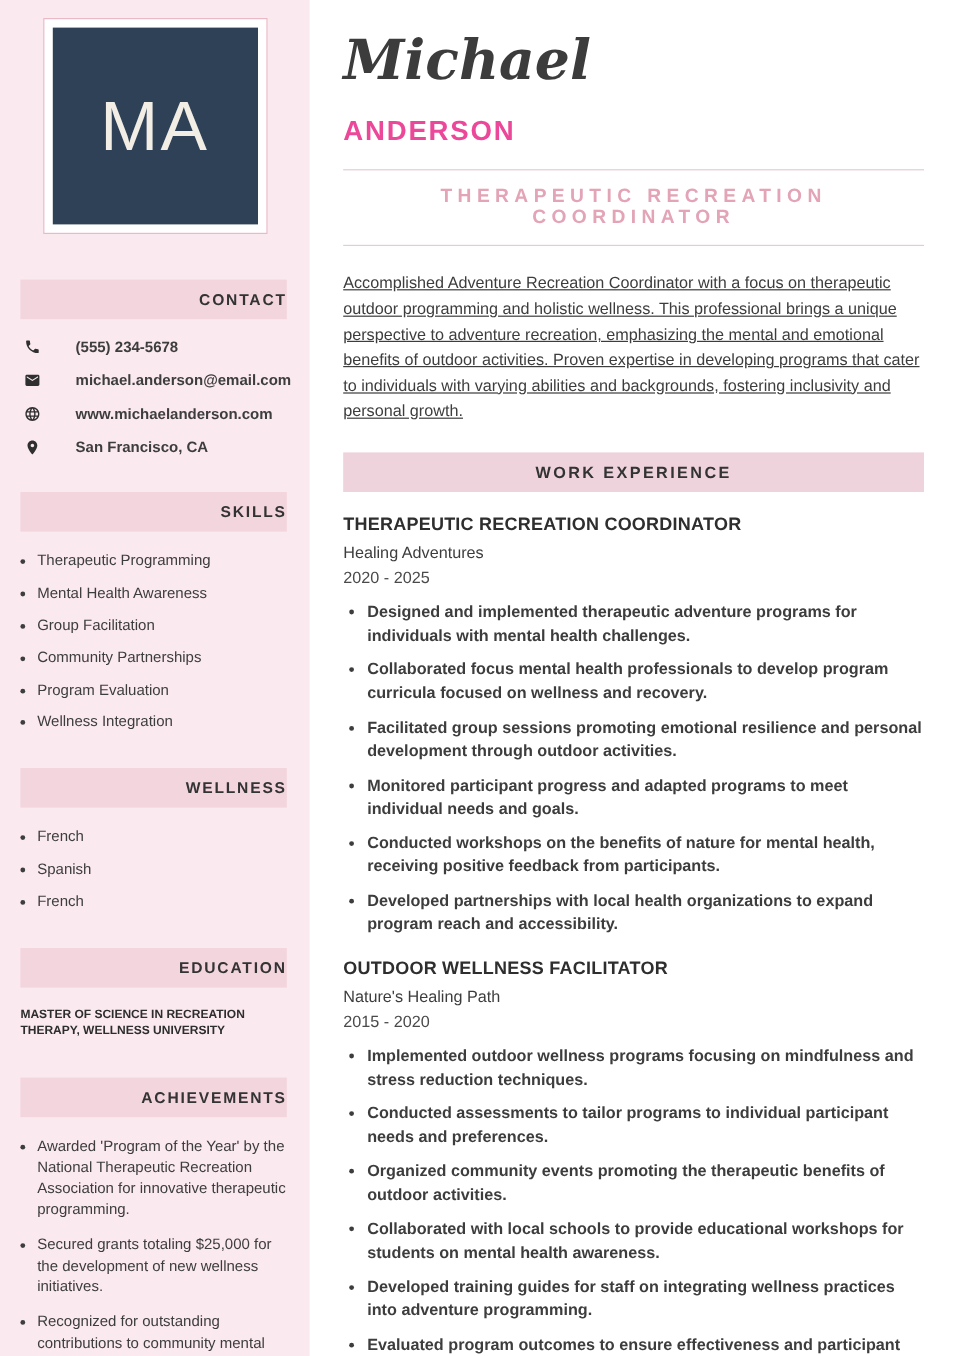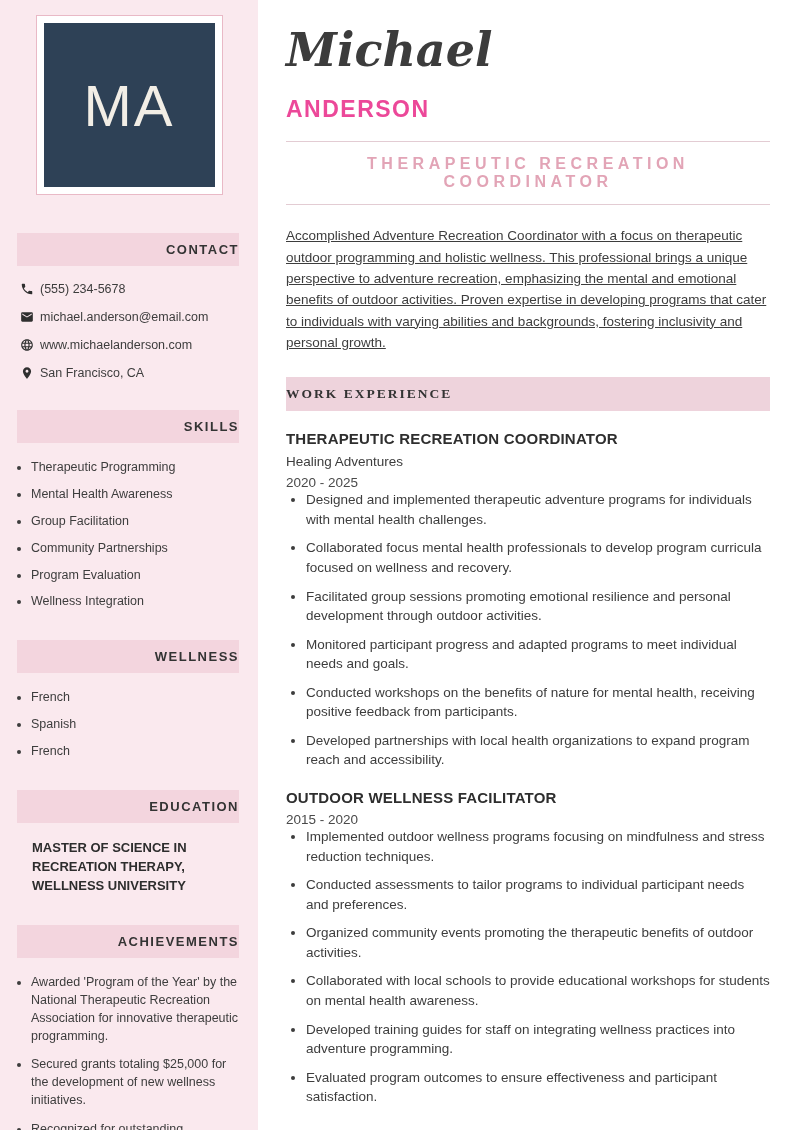--- a/index.html
+++ b/index.html
@@ -50,40 +50,41 @@
     text-align: right;
     padding: 9px 0;
     font-weight: bold;
     font-size: 13px;
     letter-spacing: 1.5px;
     color: var(--text_dark, #333333);
   }
   .contact-row {
     display: flex;
     align-items: flex-start;
-    gap: 6px;
+    gap: 29px;
     margin: 0 14px 14px 20px;
+    font-weight: bold;
   }
   .cicon { width: 14px; height: 14px; flex-shrink: 0; display: inline-flex; }
   .cicon svg { width: 14px; height: 14px; }
   .ctext { font-size: 12.5px; color: #3d3d3d; }
 
   .side-list {
     list-style: disc;
     margin: 0 14px 0 0;
     padding-left: 31px;
     font-size: 12.5px;
     color: #3d3d3d;
   }
   .side-list li { margin-bottom: 10px; line-height: 1.35; }
 
   .edu-degree {
-    padding: 0 16px 0 32px;
-    font-weight: bold;
-    font-size: 13px;
+    padding: 0 16px 0 17px;
+    font-weight: bold;
+    font-size: 10px;
     line-height: 1.45;
     color: #2d2d2d;
   }
   .ach-list li { margin-bottom: 11px; line-height: 1.42; }
 
   
   .main {
     flex: 1;
     padding: 26px 30px 30px 28px;
   }
@@ -119,41 +120,43 @@
   .summary {
     margin-top: 20px;
     font-size: 13.5px;
     line-height: 1.58;
     color: #3d3d3d;
     text-decoration: underline;
   }
   .exp-band {
     margin-top: 24px;
     background: var(--exp_band_bg, #eed3dc);
+    text-align: center;
     padding: 9px 0;
     font-weight: bold;
     font-size: 13.5px;
     letter-spacing: 2px;
     color: var(--text_dark, #333333);
-    font-family: Liberation Serif, serif;
   }
   .job { margin-top: 19px; }
   .job-title {
     font-size: 15px;
     font-weight: bold;
     color: #2e2e2e;
     letter-spacing: 0.2px;
   }
   .company { margin-top: 7px; font-size: 13.5px; color: #3d3d3d; }
   .dates   { margin-top: 6px; font-size: 13.5px; color: #4a4a4a; }
   .job-list {
     list-style: disc;
+    margin-top: 11px;
     padding-left: 20px;
     font-size: 13.5px;
     color: #3d3d3d;
+    font-weight: bold;
   }
   .job-list li { margin-bottom: 9px; line-height: 1.45; }
 </style>
 </head>
 <body>
 
 <div class="page">
 
   <aside class="sidebar">
 
@@ -252,20 +255,21 @@
         <li>Collaborated focus mental health professionals to develop program curricula focused on wellness and recovery.</li>
         <li>Facilitated group sessions promoting emotional resilience and personal development through outdoor activities.</li>
         <li>Monitored participant progress and adapted programs to meet individual needs and goals.</li>
         <li>Conducted workshops on the benefits of nature for mental health, receiving positive feedback from participants.</li>
         <li>Developed partnerships with local health organizations to expand program reach and accessibility.</li>
       </ul>
     </section>
 
     <section class="job">
       <h3 class="job-title">OUTDOOR WELLNESS FACILITATOR</h3>
+      <div class="company">Nature's Healing Path</div>
       <div class="dates">2015 - 2020</div>
       <ul class="job-list">
         <li>Implemented outdoor wellness programs focusing on mindfulness and stress reduction techniques.</li>
         <li>Conducted assessments to tailor programs to individual participant needs and preferences.</li>
         <li>Organized community events promoting the therapeutic benefits of outdoor activities.</li>
         <li>Collaborated with local schools to provide educational workshops for students on mental health awareness.</li>
         <li>Developed training guides for staff on integrating wellness practices into adventure programming.</li>
         <li>Evaluated program outcomes to ensure effectiveness and participant satisfaction.</li>
       </ul>
     </section>

